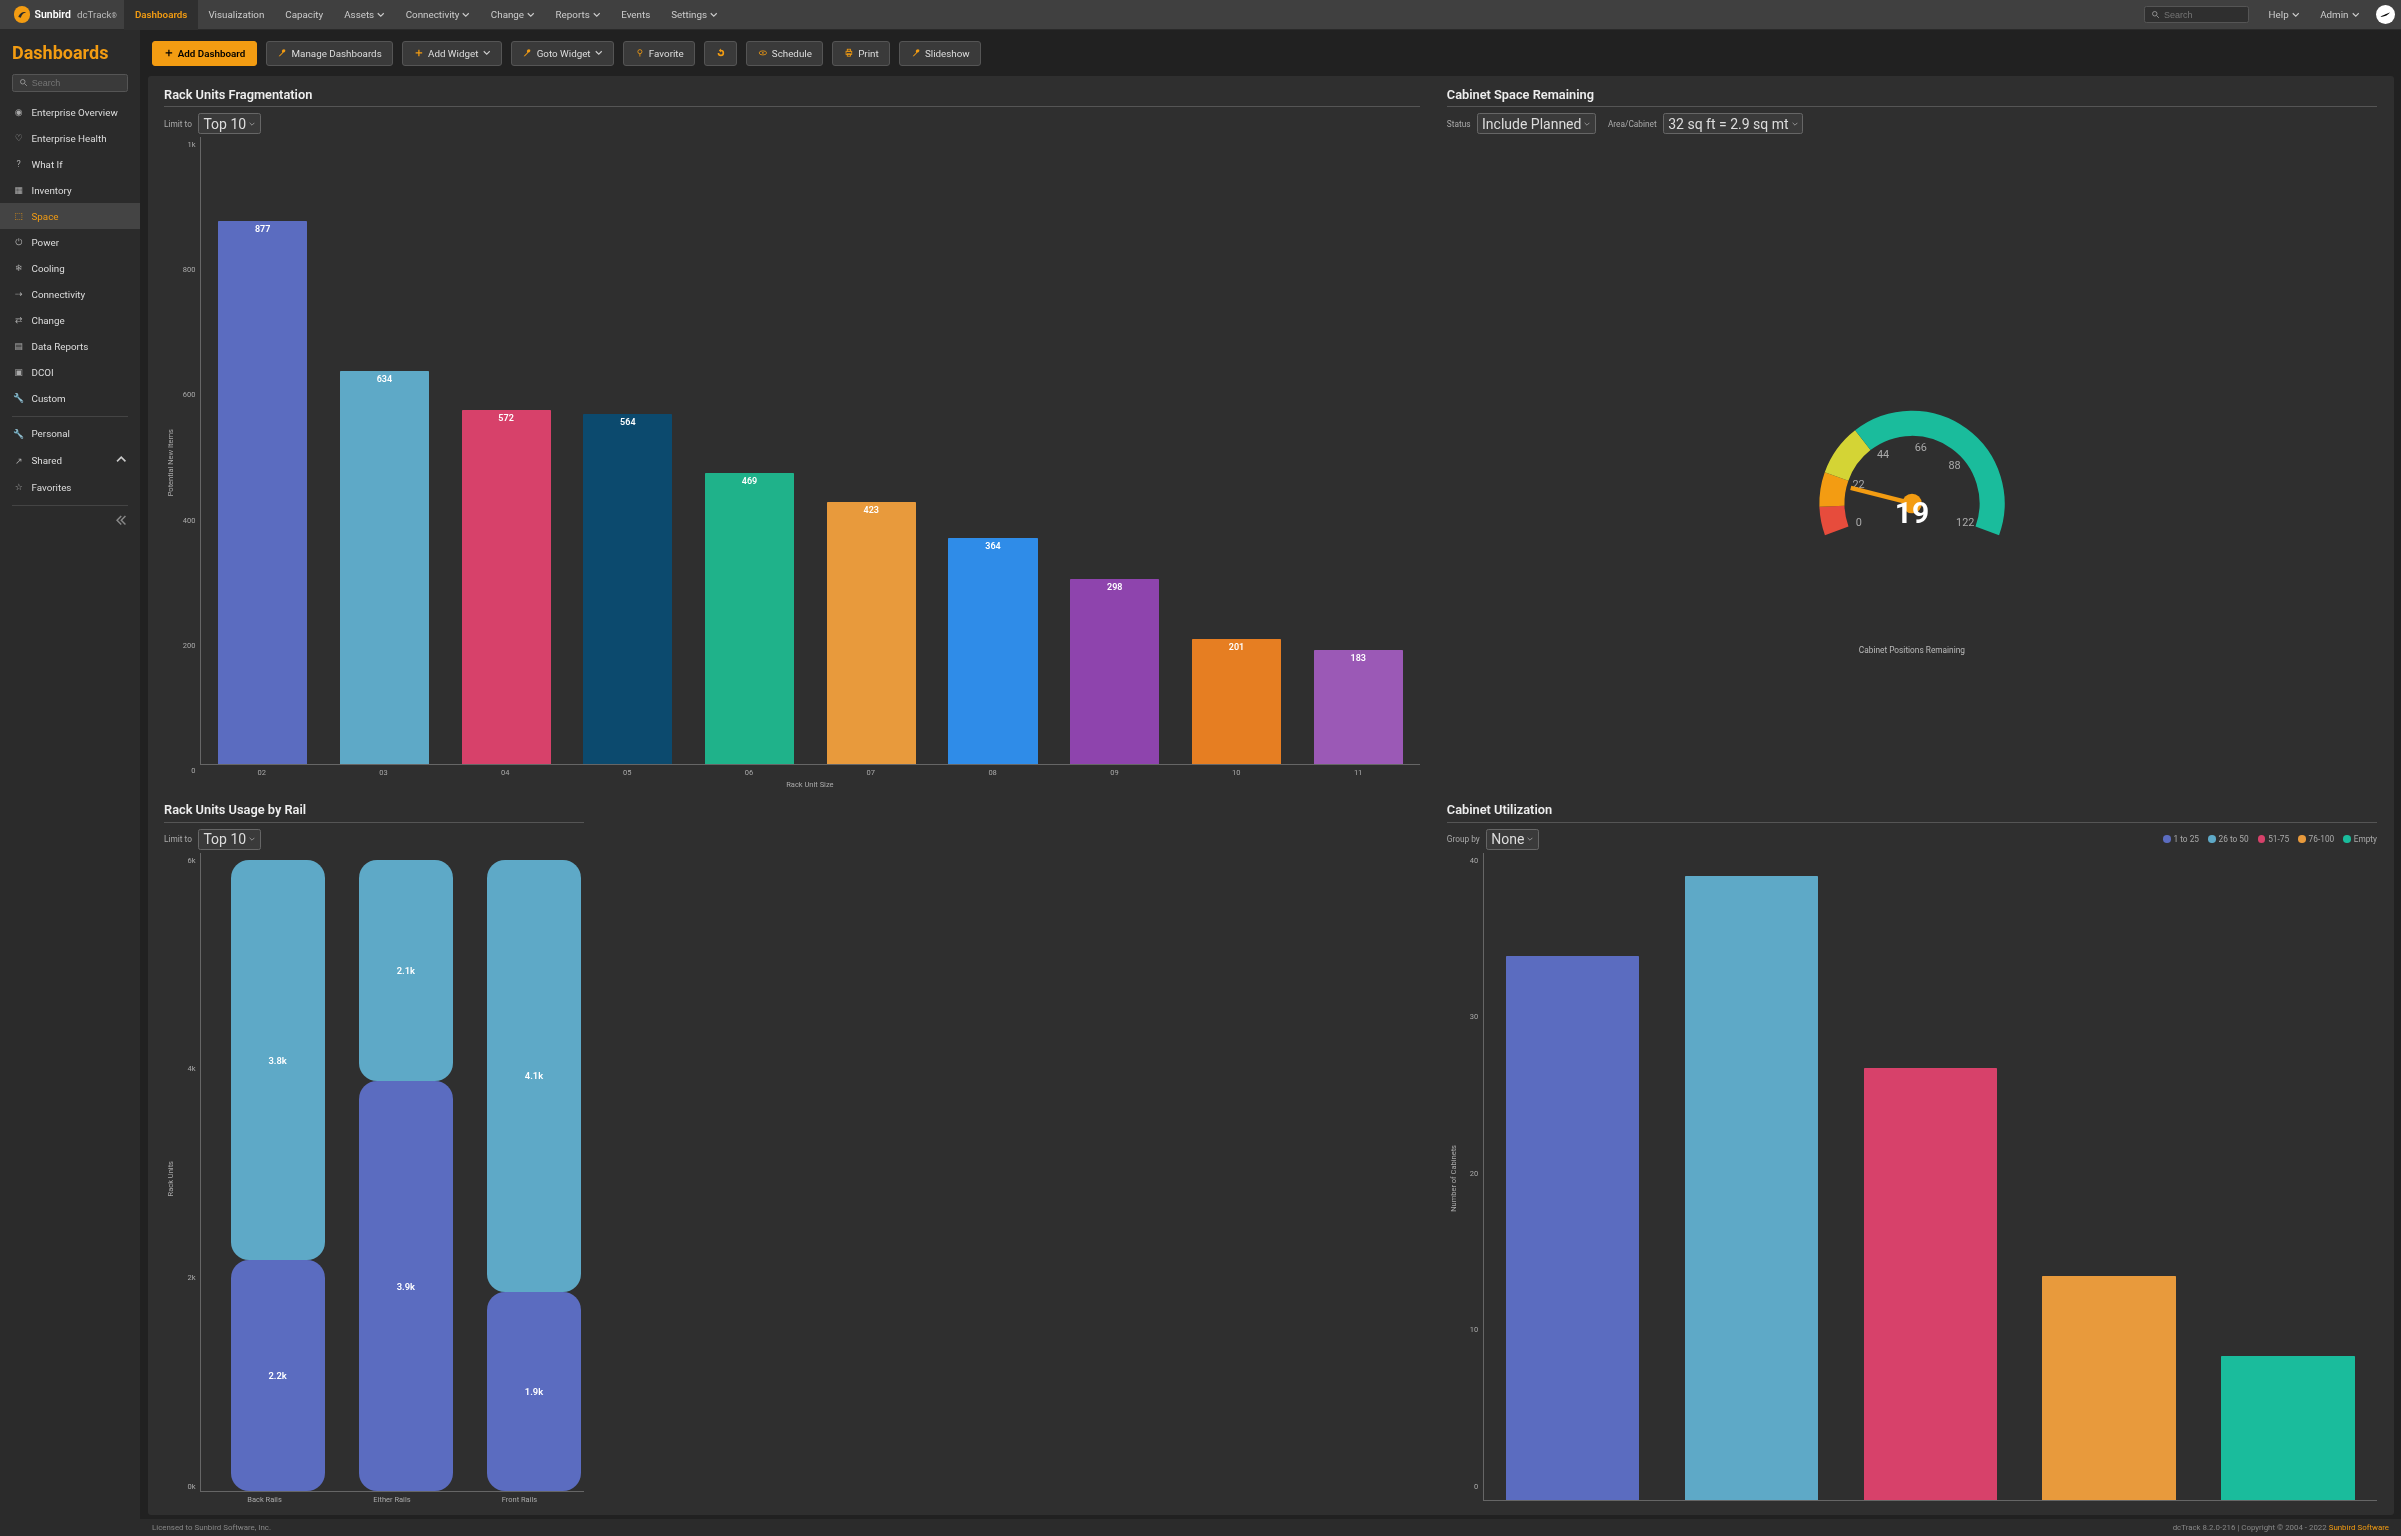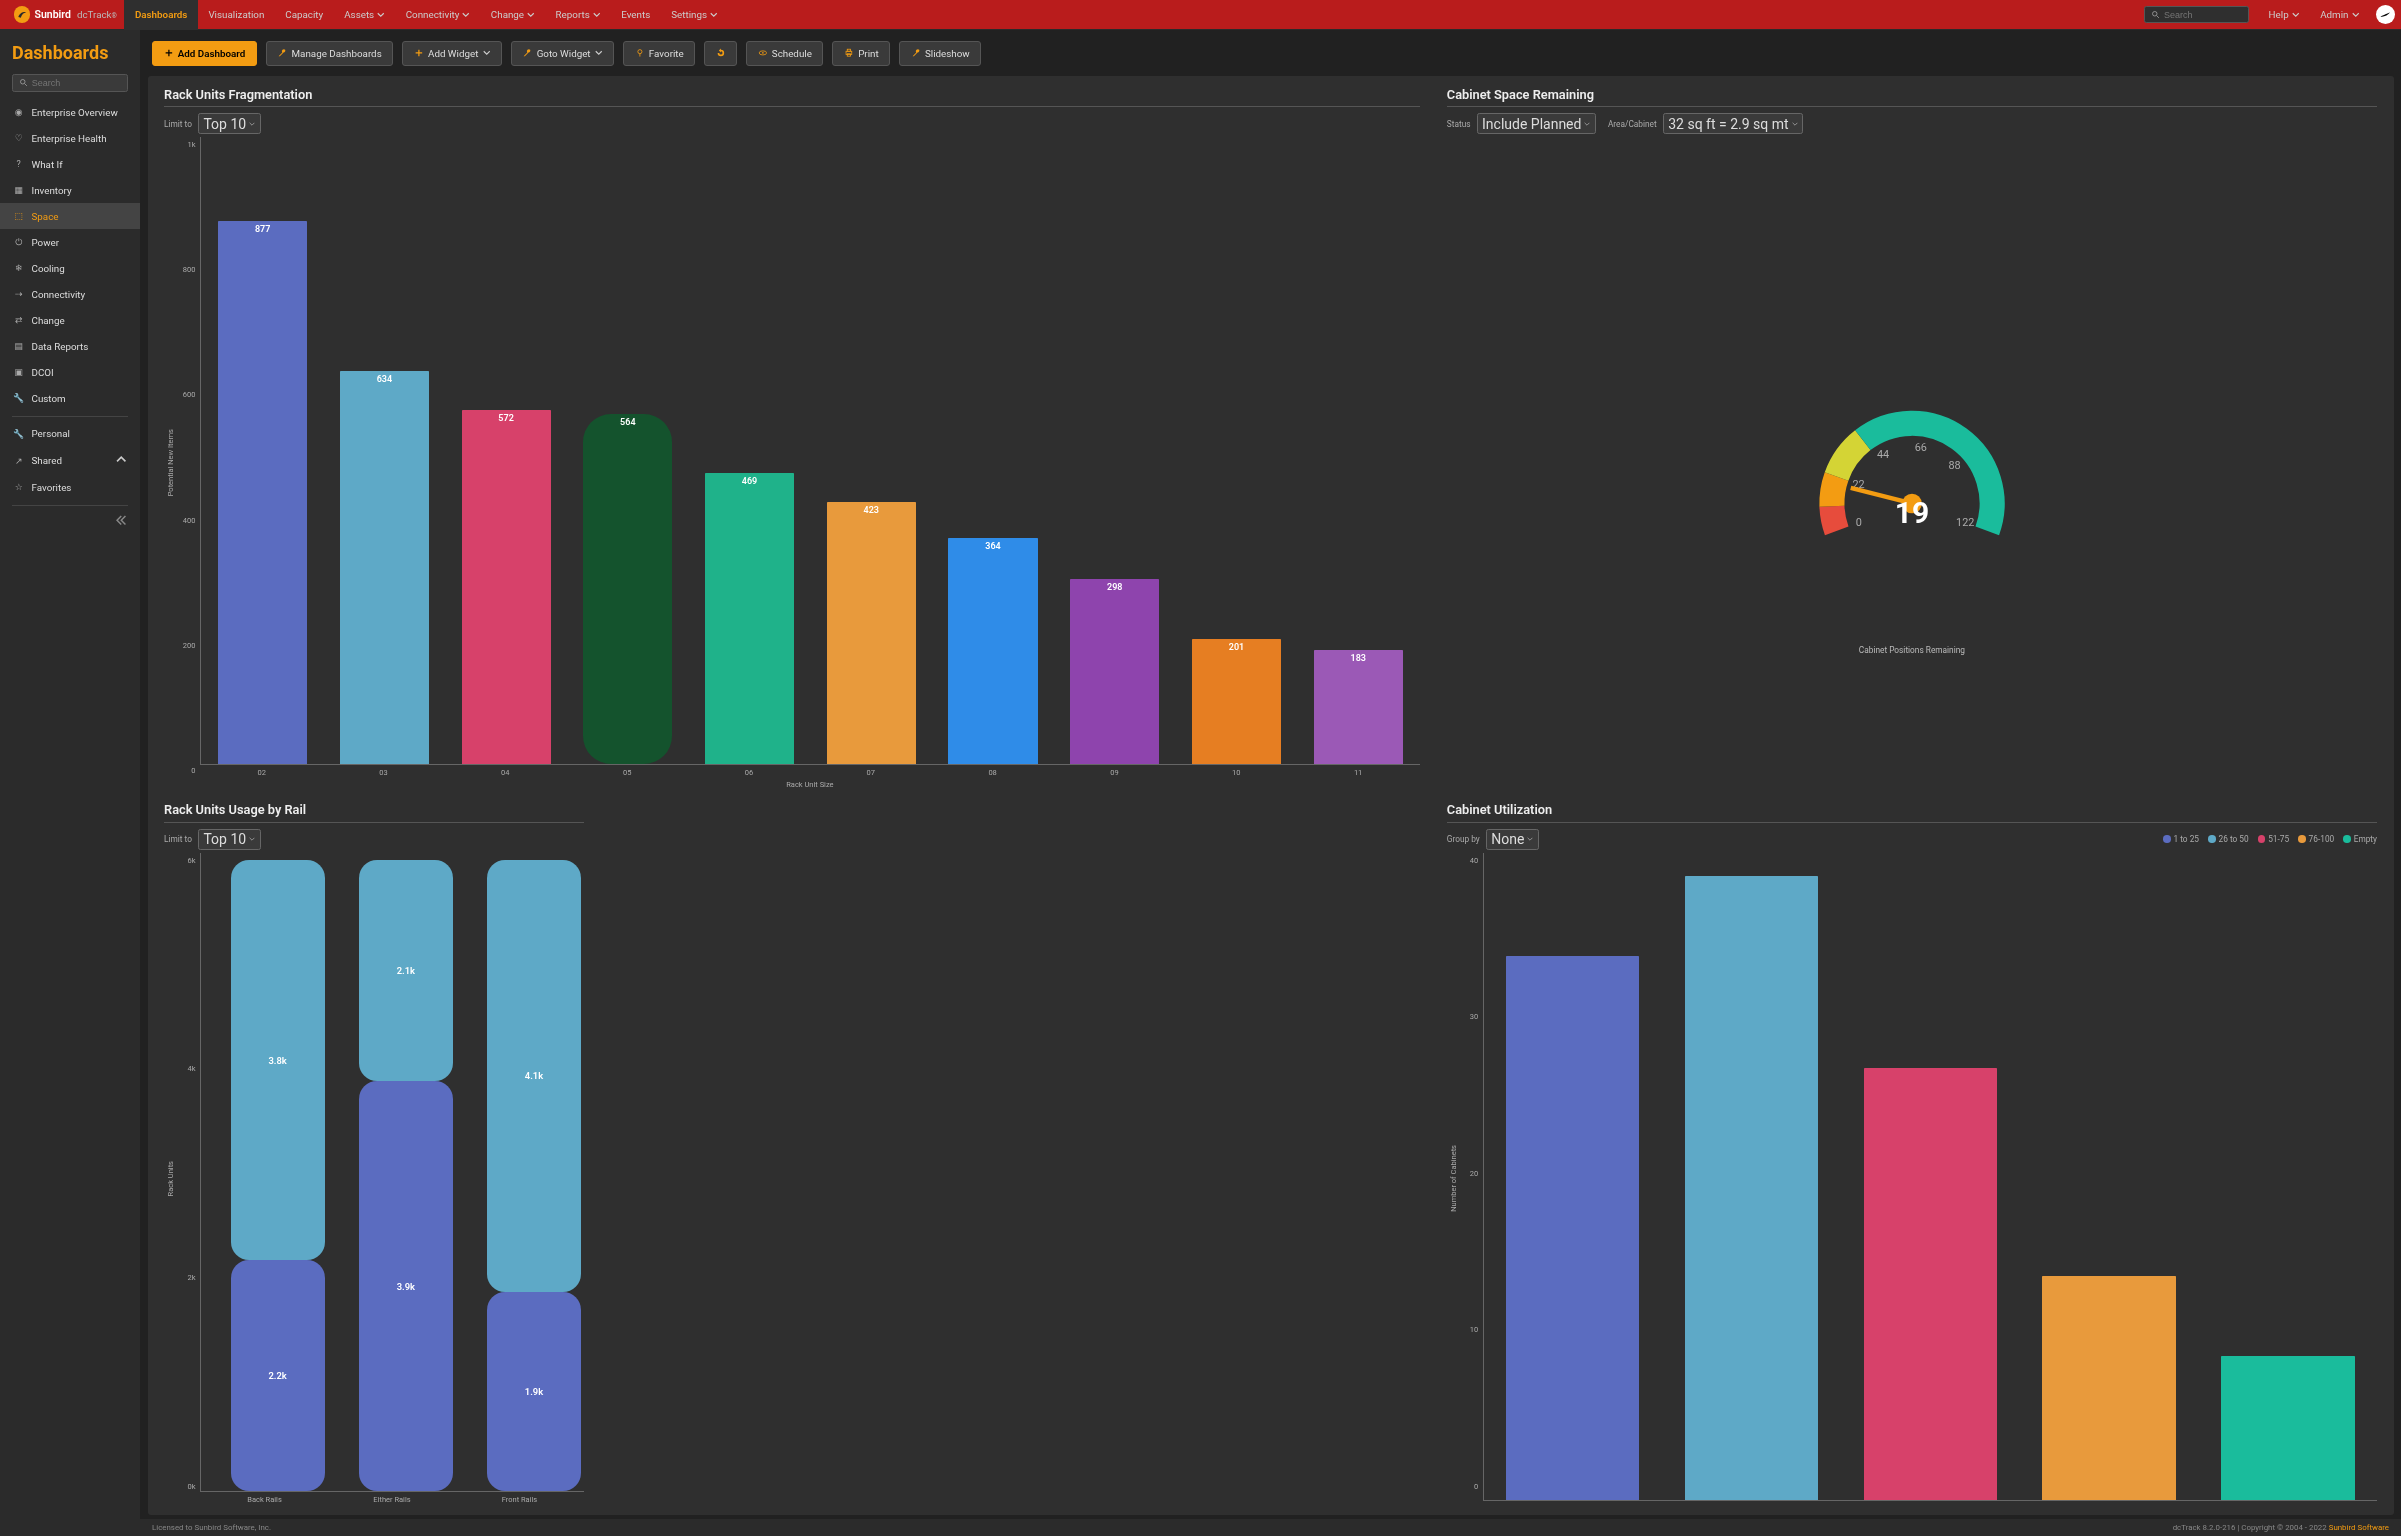--- a/index.html
+++ b/index.html
@@ -1,20 +1,20 @@
 <!DOCTYPE html>
 <html style="font-size:12px"><head>
 <meta charset="utf-8">
 <style>
 * { margin: 0; padding: 0; box-sizing: border-box; }
 body { font-family: -apple-system, BlinkMacSystemFont, "Segoe UI", Roboto, sans-serif; background: #212121; color: #d0d0d0; font-size: 9.8px; overflow: hidden; }
 .app { display: flex; flex-direction: column; height: 100vh; width: 100vw; }
 
 
-.topnav { display: flex; align-items: center; height: 30px; background: #b91c1c; border-bottom: 0.8px solid #2a2a2a; padding: 0 6px; gap: 0; }
+.topnav { display: flex; align-items: center; height: 30px; background: #404040; border-bottom: 0.8px solid #2a2a2a; padding: 0 6px; gap: 0; }
 .logo { display: flex; align-items: center; gap: 4.5px; padding: 0 7.5px; }
 .logo-circle { width: 16.5px; height: 16.5px; border-radius: 50%; background: #f39c12; display: flex; align-items: center; justify-content: center; }
 .logo-circle svg { width: 10.5px; height: 10.5px; }
 .brand { font-weight: 600; color: #fff; font-size: 10.5px; }
 .sub-brand { color: #bbb; font-size: 9.8px; margin-left: 1.5px; }
 .topnav-item { padding: 0 10.5px; height: 30px; display: flex; align-items: center; gap: 3px; color: #ccc; cursor: pointer; font-size: 9.8px; }
 .topnav-item.active { background: #2f2f2f; color: #f39c12; font-weight: 600; }
 .chevron-down { width: 7.5px; height: 7.5px; }
 .spacer { flex: 1; }
 .search-box { display: flex; align-items: center; background: #2f2f2f; border: 0.8px solid #555; border-radius: 2.3px; padding: 2.3px 6px; width: 105px; margin-right: 9px; }
@@ -353,21 +353,21 @@
                     <div class="bar" style="height: 63.4%; background: rgb(94, 169, 199);">
                       <div class="bar-label">634</div>
                     </div>
                   </div>
                   <div class="bar-wrap">
                     <div class="bar" style="height: 57.2%; background: rgb(215, 65, 106);">
                       <div class="bar-label">572</div>
                     </div>
                   </div>
                   <div class="bar-wrap">
-                    <div class="bar" style="height: 56.4%; background: #14532d; border-radius: 28px;">
+                    <div class="bar" style="height: 56.4%; background: #0c4a6e;">
                       <div class="bar-label">564</div>
                     </div>
                   </div>
                   <div class="bar-wrap">
                     <div class="bar" style="height: 46.9%; background: rgb(31, 178, 138);">
                       <div class="bar-label">469</div>
                     </div>
                   </div>
                   <div class="bar-wrap">
                     <div class="bar" style="height: 42.3%; background: rgb(232, 154, 60);">

